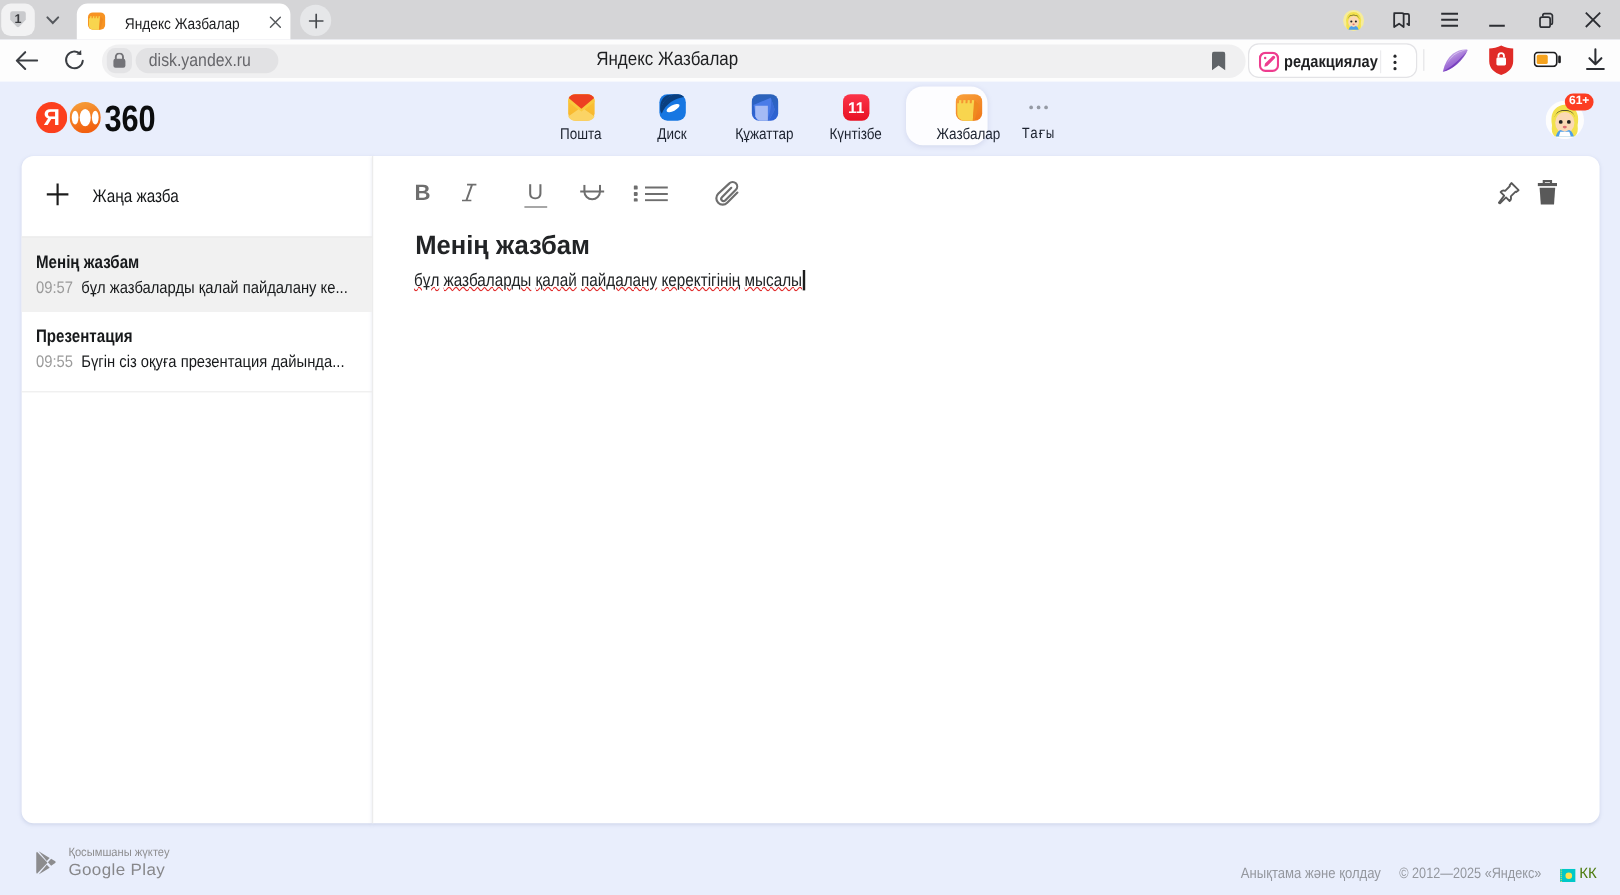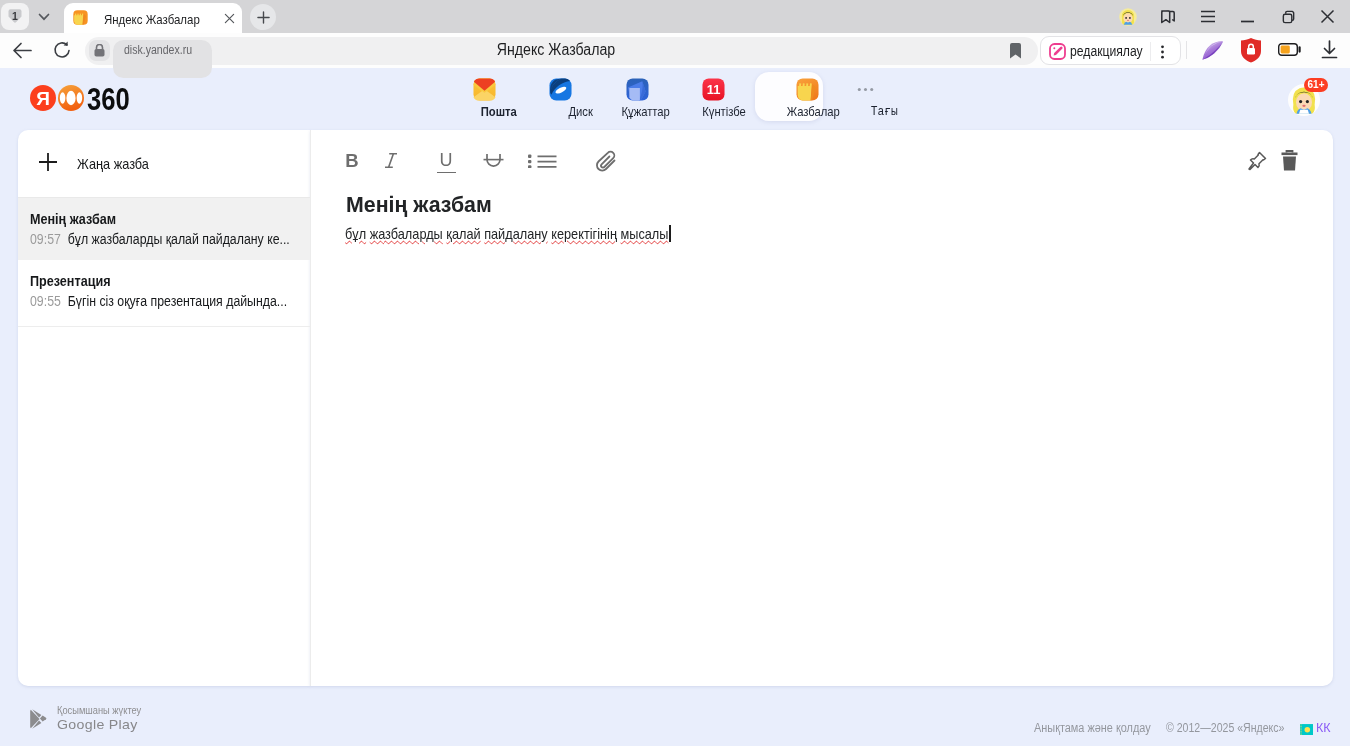--- a/index.html
+++ b/index.html
@@ -17,31 +17,31 @@
 #tab { left:64px; top:3px; width:178px; height:30px; background:#fff; border-radius:9px 9px 0 0; }
 #tab .fav { position:absolute; left:9px; top:7px; }
 #tab .title { position:absolute; left:40px; top:9px; font-size:13px; color:#1d1e20; white-space:nowrap; transform:scaleX(0.88); transform-origin:0 0; }
 #tab .close { position:absolute; left:160px; top:10px; }
 #newtab { left:250px; top:4px; width:26px; height:26px; border-radius:50%; background:#e6e7e9; }
 
 
 #addrbar { left:0; top:33px; width:1350px; height:35px; background:#fdfdfd; }
 #omnibox { left:85px; top:3.5px; width:953px; height:28px; background:#f0f0f1; border-radius:14px; }
 #lockchip { left:4px; top:3.5px; width:21px; height:21px; background:#e3e3e5; border-radius:7px; }
-#urlpill { left:28px; top:3.5px; height:38px; background:#e2e2e4; border-radius:10.5px; padding:0 11px; font-size:12px; color:#66666a; line-height:21px; }
+#urlpill { left:28px; top:3.5px; height:21px; background:#e2e2e4; border-radius:10.5px; padding:0 11px; font-size:15px; color:#66666a; line-height:21px; }
 #pagetitle { left:0; top:4px; width:942px; text-align:center; font-size:16px; color:#1e1f21; transform:scaleX(0.884); transform-origin:center 0; }
 #bmflag { right:16px; top:6px; }
 #editpill { left:1040px; top:3px; width:141px; height:29px; background:#fff; border:1px solid #e3e3e6; border-radius:9px; }
 #editpill .txt { position:absolute; left:29px; top:6px; font-size:14px; color:#1e1f21; transform:scaleX(0.87); transform-origin:0 0; white-space:nowrap; }
 #editpill .sep { position:absolute; left:109px; top:5px; width:1px; height:19px; background:#ececee; }
 
 
 #yheader { left:0; top:0; width:0; height:0; }
 #logo360text { left:87px; top:81.5px; font-size:30.5px; font-weight:bold; color:#0c0d0e; transform:scaleX(0.84); transform-origin:0 0; }
-.appitem { top:72px; width:76px; text-align:right; }
+.appitem { top:72px; width:76px; text-align:center; }
 .appitem .ic { display:block; margin:6px auto 0; }
 .appitem .lbl { }
 .appitem .lbl { display:block; margin-top:2.5px; font-size:13px; color:#1d2330; transform:scaleX(0.865); transform-origin:center 0; white-space:nowrap; }
 #selbg { left:755px; top:72px; width:68px; height:49px; background:#fdfdff; border-radius:14px; box-shadow:0 1px 4px rgba(120,130,180,.18); }
 
 
 #sidebar { left:18px; top:130px; width:292px; height:556px; background:#fff; border-radius:10px 0 0 10px; box-shadow:0 1px 3px rgba(140,150,190,.25); }
 #maincard { left:310px; top:130px; width:1023px; height:556px; background:#fff; border-radius:0 10px 10px 0; box-shadow:0 1px 3px rgba(140,150,190,.25); }
 #vdivider { left:310px; top:130px; width:1px; height:556px; background:#ececec; }
 
@@ -137,21 +137,21 @@
       <svg style="position:absolute;left:5px;top:4px;" width="11" height="13" viewBox="0 0 11 13">
         <rect x="0.5" y="5" width="10" height="7.5" rx="1.8" fill="#737378"></rect>
         <path d="M2.5 6 V3.5 a3 3 0 0 1 6 0 V6" fill="none" stroke="#737378" stroke-width="1.6"></path>
       </svg>
     </div>
     <div id="urlpill" class="abs"><span class="sx" style="transform:scaleX(0.88);">disk.yandex.ru</span></div>
     <svg id="bmflag" class="abs" width="13" height="16" viewBox="0 0 13 16">
         <path d="M1 2 a2 2 0 0 1 2-2 h7 a2 2 0 0 1 2 2 v13.5 L6.5 11.5 1 15.5 z" fill="#606468"></path>
       </svg>
   </div>
-  <div id="editpill" class="abs" style="top:3px;">
+  <div id="editpill" class="abs" style="top:3px;font-weight:bold;">
     <svg style="position:absolute;left:8px;top:6px;" width="17" height="17" viewBox="0 0 17 17">
       <rect x="1" y="1" width="15" height="15" rx="4.5" fill="none" stroke="#ee3d8f" stroke-width="1.8"></rect>
       <path d="M7 12 L13.2 5.8 a1.3 1.3 0 0 0-1.9-1.9 L5.2 10 4.6 12.6z" fill="#ee3d8f"></path>
       <circle cx="5.3" cy="5.3" r="1" fill="#ee3d8f"></circle>
     </svg>
     <span class="txt">редакциялау</span>
     <div class="sep"></div>
     <svg style="position:absolute;left:120px;top:8px;" width="3" height="14" viewBox="0 0 3 14">
         <circle cx="1.5" cy="1.8" r="1.4" fill="#27282b"></circle>
         <circle cx="1.5" cy="7" r="1.4" fill="#27282b"></circle>
@@ -201,21 +201,21 @@
       </defs>
     <circle cx="13" cy="13" r="13" fill="url(#o360)"></circle>
     <ellipse cx="4.6" cy="13" rx="2.8" ry="5.7" fill="#fff"></ellipse>
     <ellipse cx="13" cy="13" rx="4.6" ry="7.2" fill="#fff"></ellipse>
     <ellipse cx="21.4" cy="13" rx="2.8" ry="5.7" fill="#fff"></ellipse>
   </svg>
   <div id="logo360text" class="abs">360</div>
 
   <div id="selbg" class="abs"></div>
 
-  <div class="appitem abs" style="left:446px;font-weight:bold;">
+  <div class="appitem abs" style="left:446px;">
     <svg class="ic" width="23" height="23" viewBox="0 0 24 24">
       <defs>
           <linearGradient id="mailg" x1="0" y1="0" x2="0" y2="1">
             <stop offset="0" stop-color="#fcc538"></stop>
             <stop offset="1" stop-color="#f7b52c"></stop>
           </linearGradient>
         </defs>
       <rect x="0.5" y="0.5" width="23" height="23" rx="6.5" fill="url(#mailg)"></rect>
       <path d="M0.5 7 a6.5 6.5 0 0 1 6.5-6.5 h10 a6.5 6.5 0 0 1 6.5 6.5 l-11.5 9 z" fill="#f9c93e"></path>
       <path d="M0.9 3.8 L12 13.2 23.1 3.8 A6.5 6.5 0 0 0 17.5 0.5 h-11 A6.5 6.5 0 0 0 0.9 3.8 z" fill="#ed4022"></path>
@@ -359,13 +359,13 @@
 <div id="gp-big" class="abs">Google Play</div>
 
 <div class="abs" style="left:1033.5px;top:721px;font-size:12.5px;color:#94979e;transform:scaleX(0.873);transform-origin:0 0;white-space:nowrap;">Анықтама және қолдау</div>
 <div class="abs" style="left:1166px;top:721px;font-size:12.5px;color:#94979e;transform:scaleX(0.845);transform-origin:0 0;white-space:nowrap;">© 2012—2025 «Яндекс»</div>
 <svg class="abs" style="left:1300px;top:723.5px;" width="13" height="11.5" viewBox="0 0 16 14">
     <rect width="16" height="14" fill="#00c8c8"></rect>
     <circle cx="9" cy="7" r="3.4" fill="#ffe14d"></circle>
     <rect x="0" y="0" width="2.6" height="14" fill="#00c8c8"></rect>
     <path d="M0.5 1 h1.6 M0.5 3 h1.6 M0.5 5 h1.6 M0.5 7 h1.6 M0.5 9 h1.6 M0.5 11 h1.6 M0.5 13 h1.6" stroke="#ffe14d" stroke-width="0.8"></path>
   </svg>
-<div class="abs" style="left:1316px;top:721px;font-size:12.5px;color:#8b5cf6;white-space:nowrap;">КК</div>
+<div class="abs" style="left:1316px;top:721px;font-size:12.5px;color:#4d7c0f;white-space:nowrap;">КК</div>
 
 </body></html>

